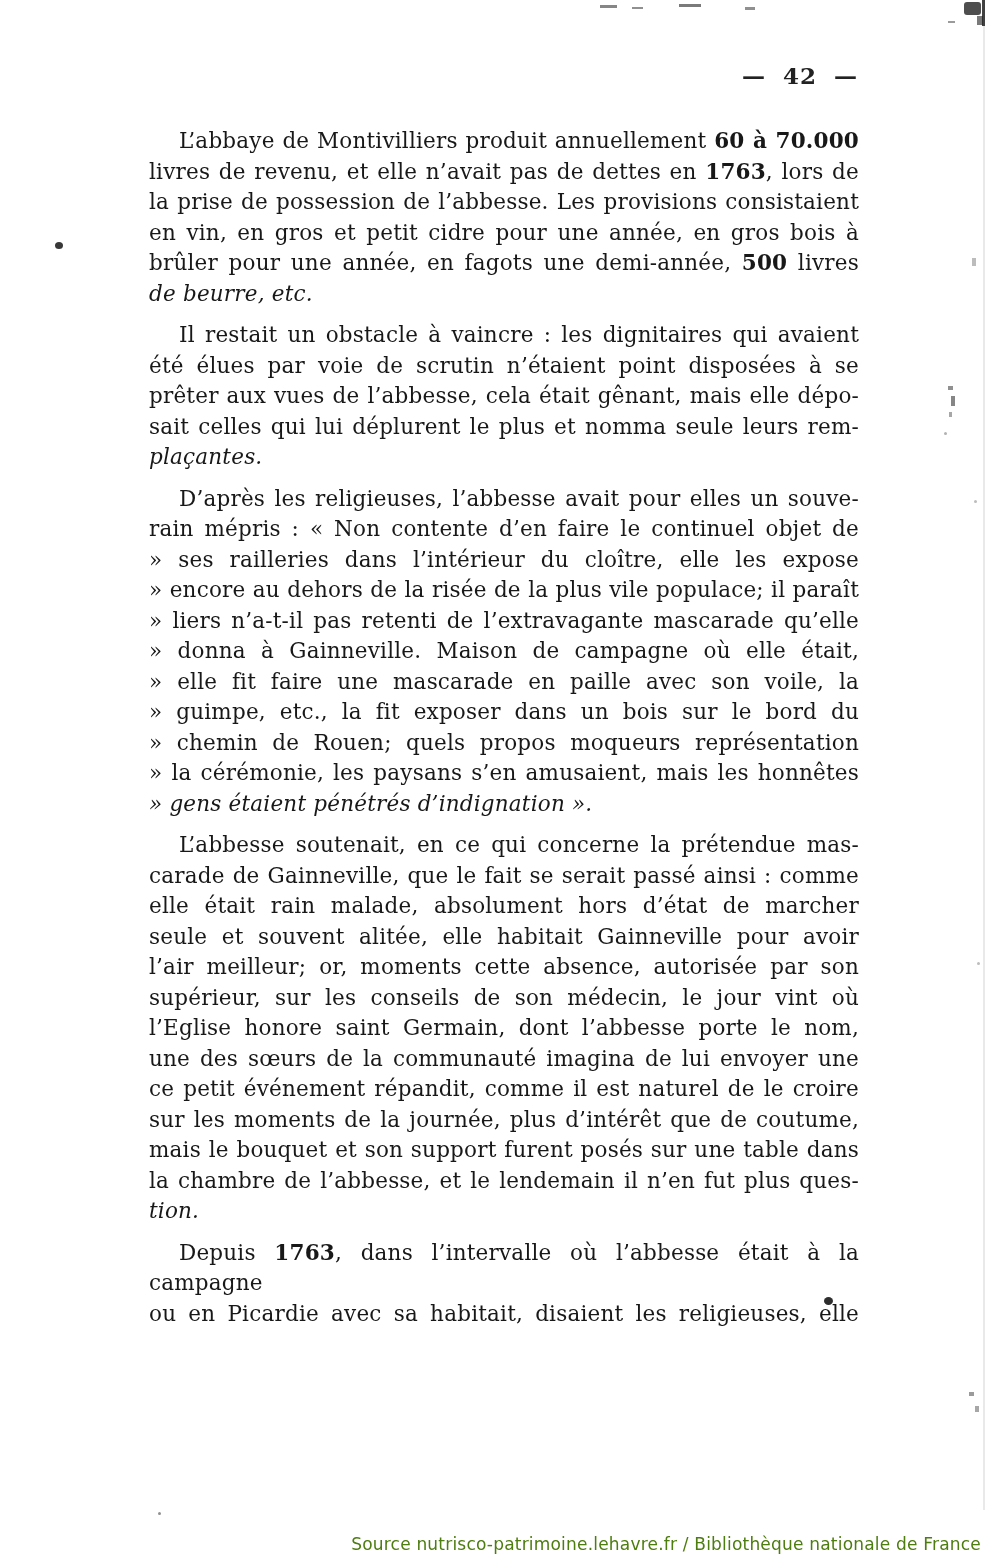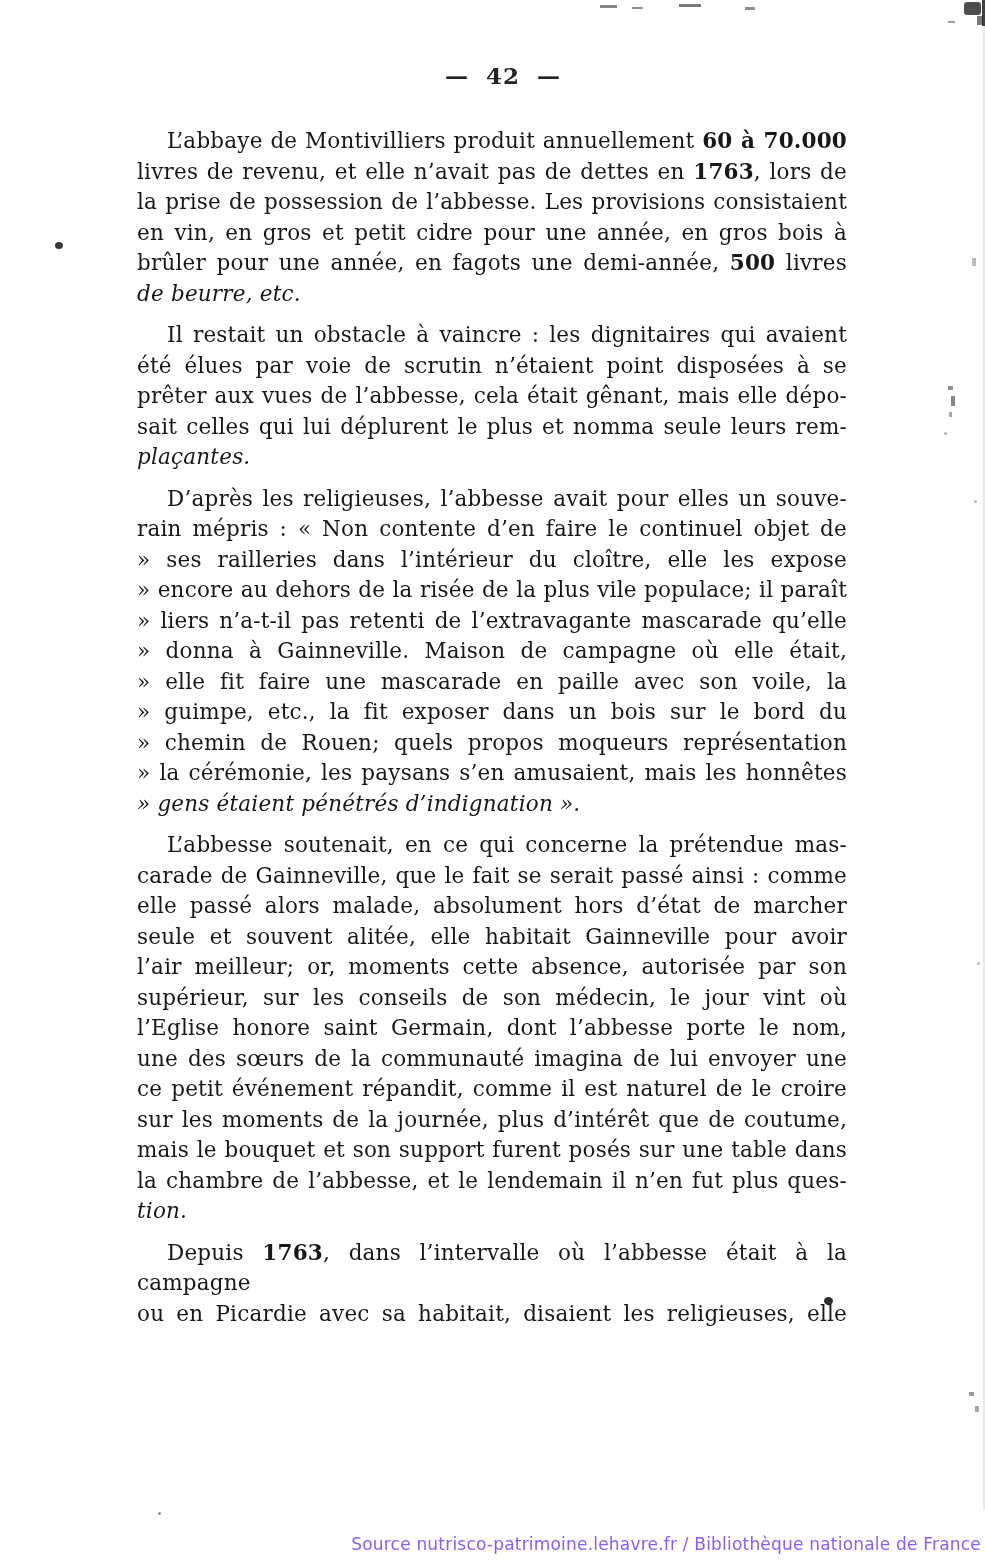--- a/index.html
+++ b/index.html
@@ -7,49 +7,49 @@
     position:relative;
     width:985px; height:1565px;
     background:#ffffff;
     overflow:hidden;
     font-family:"DejaVu Serif","Liberation Serif",serif;
     color:#1b1b1b;
   }
   .page-number {
     position:absolute;
     top:62px; left:148px; width:710px;
-    text-align:center;
+    text-align:right;
     font-size:23px;
     font-weight:bold;
     letter-spacing:1px;
     word-spacing:8px;
     color:#222;
   }
   .text-block {
     position:absolute;
-    top:126px; left:137px; width:710px;
+    top:126px; left:149px; width:710px;
     font-size:21.5px;
     color:#181818;
   }
   .paragraph { margin:0 0 11px 0; }
   .line {
     line-height:30.5px;
     text-align:justify;
     text-align-last:justify;
     letter-spacing:0.2px;
   }
   .line.first { text-indent:30px; }
   .line.lastline { text-align-last:left;font-style:italic; }
   .line b { font-weight:bold; }
   .footer {
     position:absolute;
     top:1534px; right:4px;
     font-family:"DejaVu Sans","Liberation Sans",sans-serif;
     font-size:17px;
-    color:#8b5cf6;
+    color:#4d7c0f;
     letter-spacing:0.2px;
   }
   
   .speck { position:absolute; background:#222; }
   .speck.round { border-radius:50%; }
   .edge-line {
     position:absolute;
     top:0; left:983px; width:2px; height:1510px;
     background:rgba(40,40,40,0.10);
   }
@@ -86,21 +86,21 @@
         <div class="line">» donna à Gainneville. Maison de campagne où elle était,</div>
         <div class="line">» elle fit faire une mascarade en paille avec son voile, la</div>
         <div class="line">» guimpe, etc., la fit exposer dans un bois sur le bord du</div>
         <div class="line">» chemin de Rouen; quels propos moqueurs représentation</div>
         <div class="line">» la cérémonie, les paysans s’en amusaient, mais les honnêtes</div>
         <div class="line lastline">» gens étaient pénétrés d’indignation ».</div>
       </div>
       <div class="paragraph">
         <div class="line first">L’abbesse soutenait, en ce qui concerne la prétendue mas-</div>
         <div class="line">carade de Gainneville, que le fait se serait passé ainsi : comme</div>
-        <div class="line">elle passé alors malade, absolument hors d’état de marcher</div>
+        <div class="line">elle était rain malade, absolument hors d’état de marcher</div>
         <div class="line">seule et souvent alitée, elle habitait Gainneville pour avoir</div>
         <div class="line">l’air meilleur; or, moments cette absence, autorisée par son</div>
         <div class="line">supérieur, sur les conseils de son médecin, le jour vint où</div>
         <div class="line">l’Eglise honore saint Germain, dont l’abbesse porte le nom,</div>
         <div class="line">une des sœurs de la communauté imagina de lui envoyer une</div>
         <div class="line">ce petit événement répandit, comme il est naturel de le croire</div>
         <div class="line">sur les moments de la journée, plus d’intérêt que de coutume,</div>
         <div class="line">mais le bouquet et son support furent posés sur une table dans</div>
         <div class="line">la chambre de l’abbesse, et le lendemain il n’en fut plus ques-</div>
         <div class="line lastline">tion.</div>

